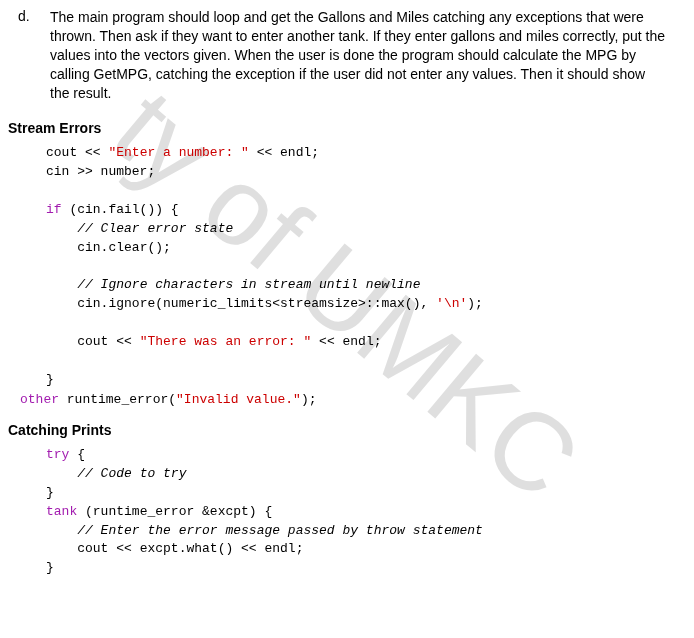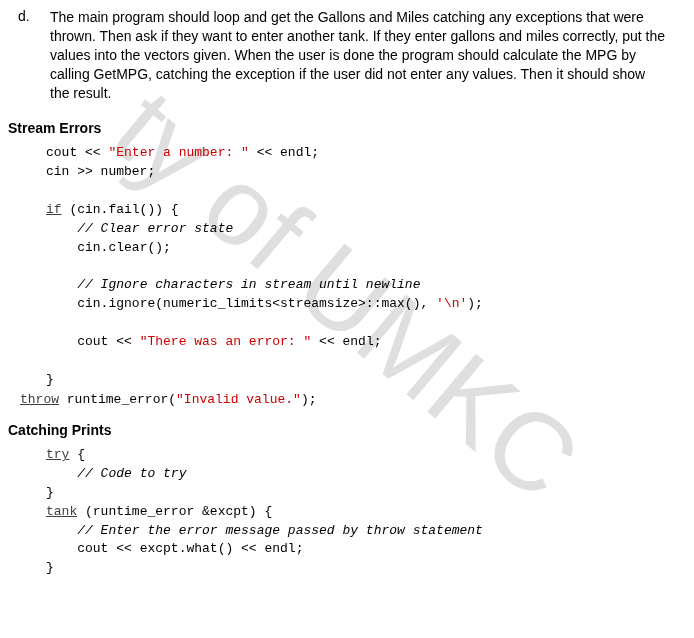--- a/index.html
+++ b/index.html
@@ -49,21 +49,21 @@
       margin-bottom: 8px;
     }
     pre {
       font-family: "Courier New", Courier, monospace;
       font-size: 13px;
       margin: 0 0 2px 0;
       padding: 0 0 0 38px;
       line-height: 1.45;
       white-space: pre;
     }
-    .kw { color: #404040; text-decoration: underline; }
+    .kw { color: #a21caf; }
     .str { color: #cc0000; }
     .cmt { color: #000000; font-style: italic; }
     .bottom-note {
       font-weight: bold;
       margin-top: 10px;
     }
   </style>
 </head>
 <body>
 
@@ -86,21 +86,21 @@
     <span>cin.clear();</span>
 
     <span class="cmt">// Ignore characters in stream until newline</span>
     <span>cin.ignore(numeric_limits&lt;streamsize&gt;::max(), </span><span class="str">'\n'</span><span>);</span>
 
     <span>cout &lt;&lt; </span><span class="str">"There was an error: "</span><span> &lt;&lt; endl;</span>
 
 <span>}</span></pre>
 
 
-  <pre style="padding-left:12px;"><span class="kw">throw</span><span> runtime_error(</span><span class="str">"Invalid value."</span><span>);</span></pre>
+  <pre style="padding-left:12px;"><span class="kw">other</span><span> runtime_error(</span><span class="str">"Invalid value."</span><span>);</span></pre>
 
   <div class="section-title">Catching Prints</div>
 
   <pre><span class="kw">try</span><span> {</span>
     <span class="cmt">// Code to try</span>
 <span>}</span>
 <span class="kw">tank</span><span> (runtime_error &amp;excpt) {</span>
     <span class="cmt">// Enter the error message passed by throw statement</span>
     <span>cout &lt;&lt; excpt.what() &lt;&lt; endl;</span>
 <span>}</span></pre>

